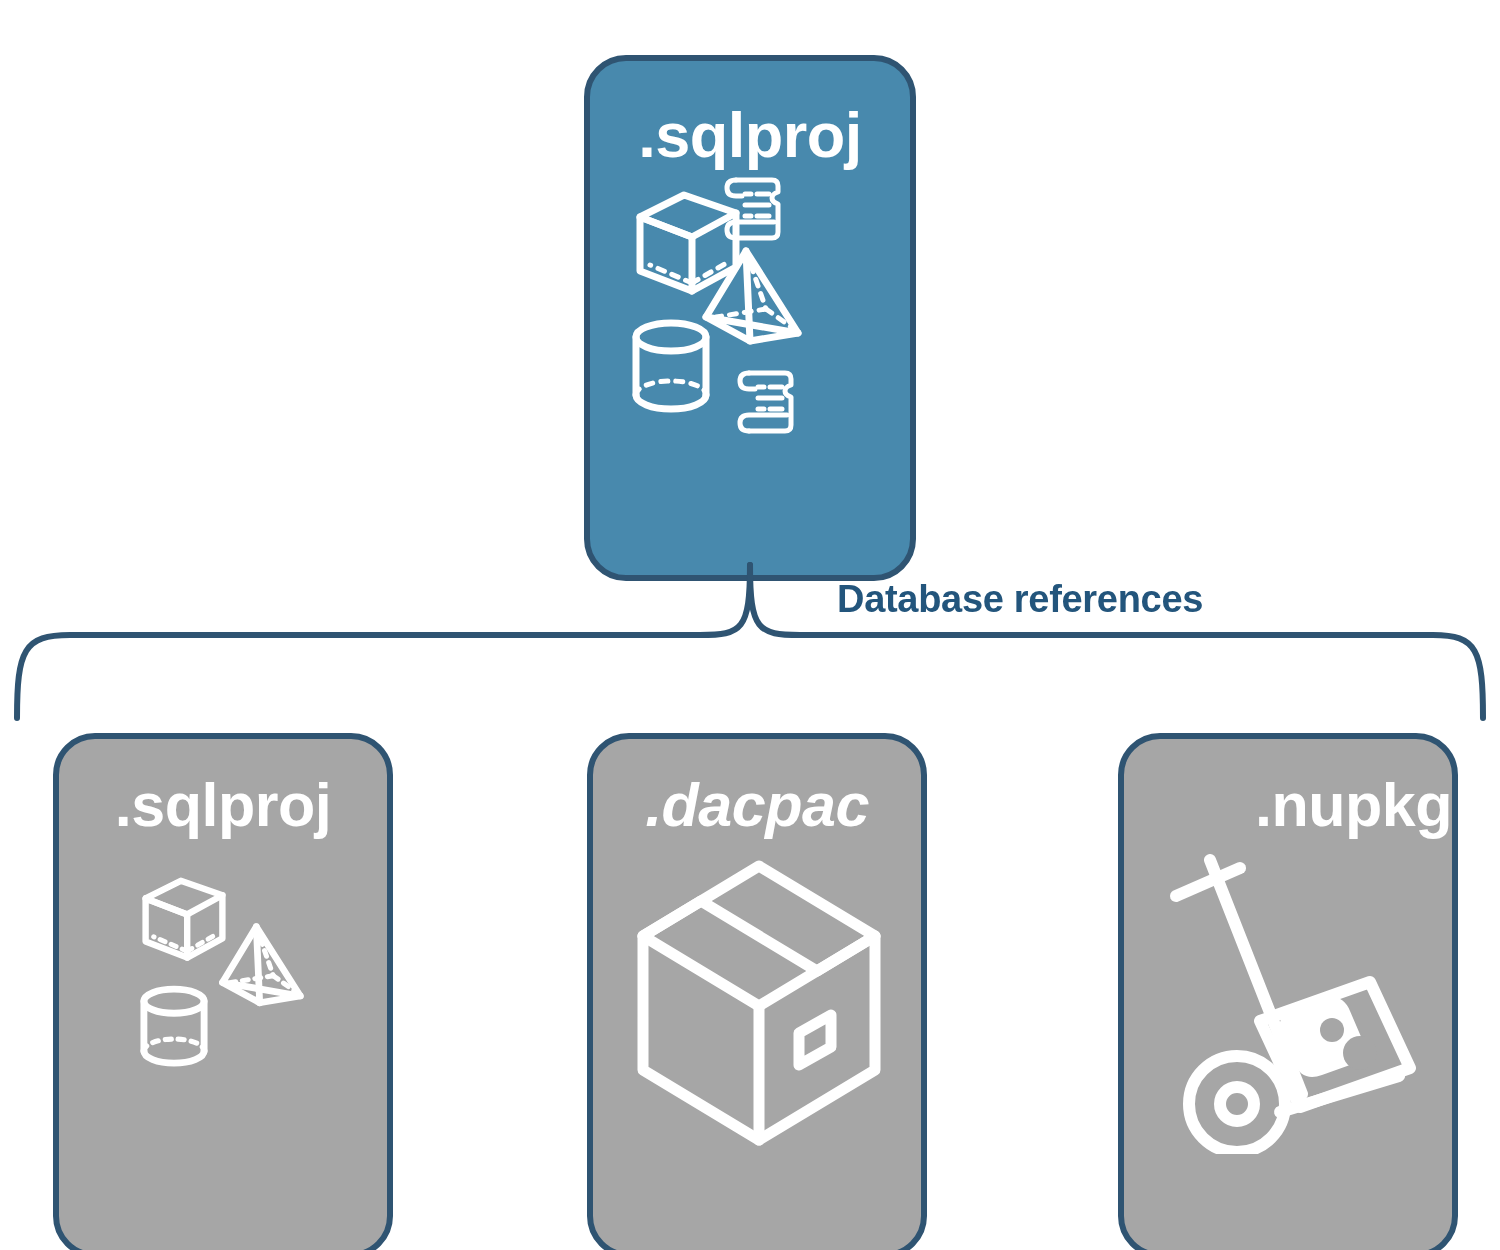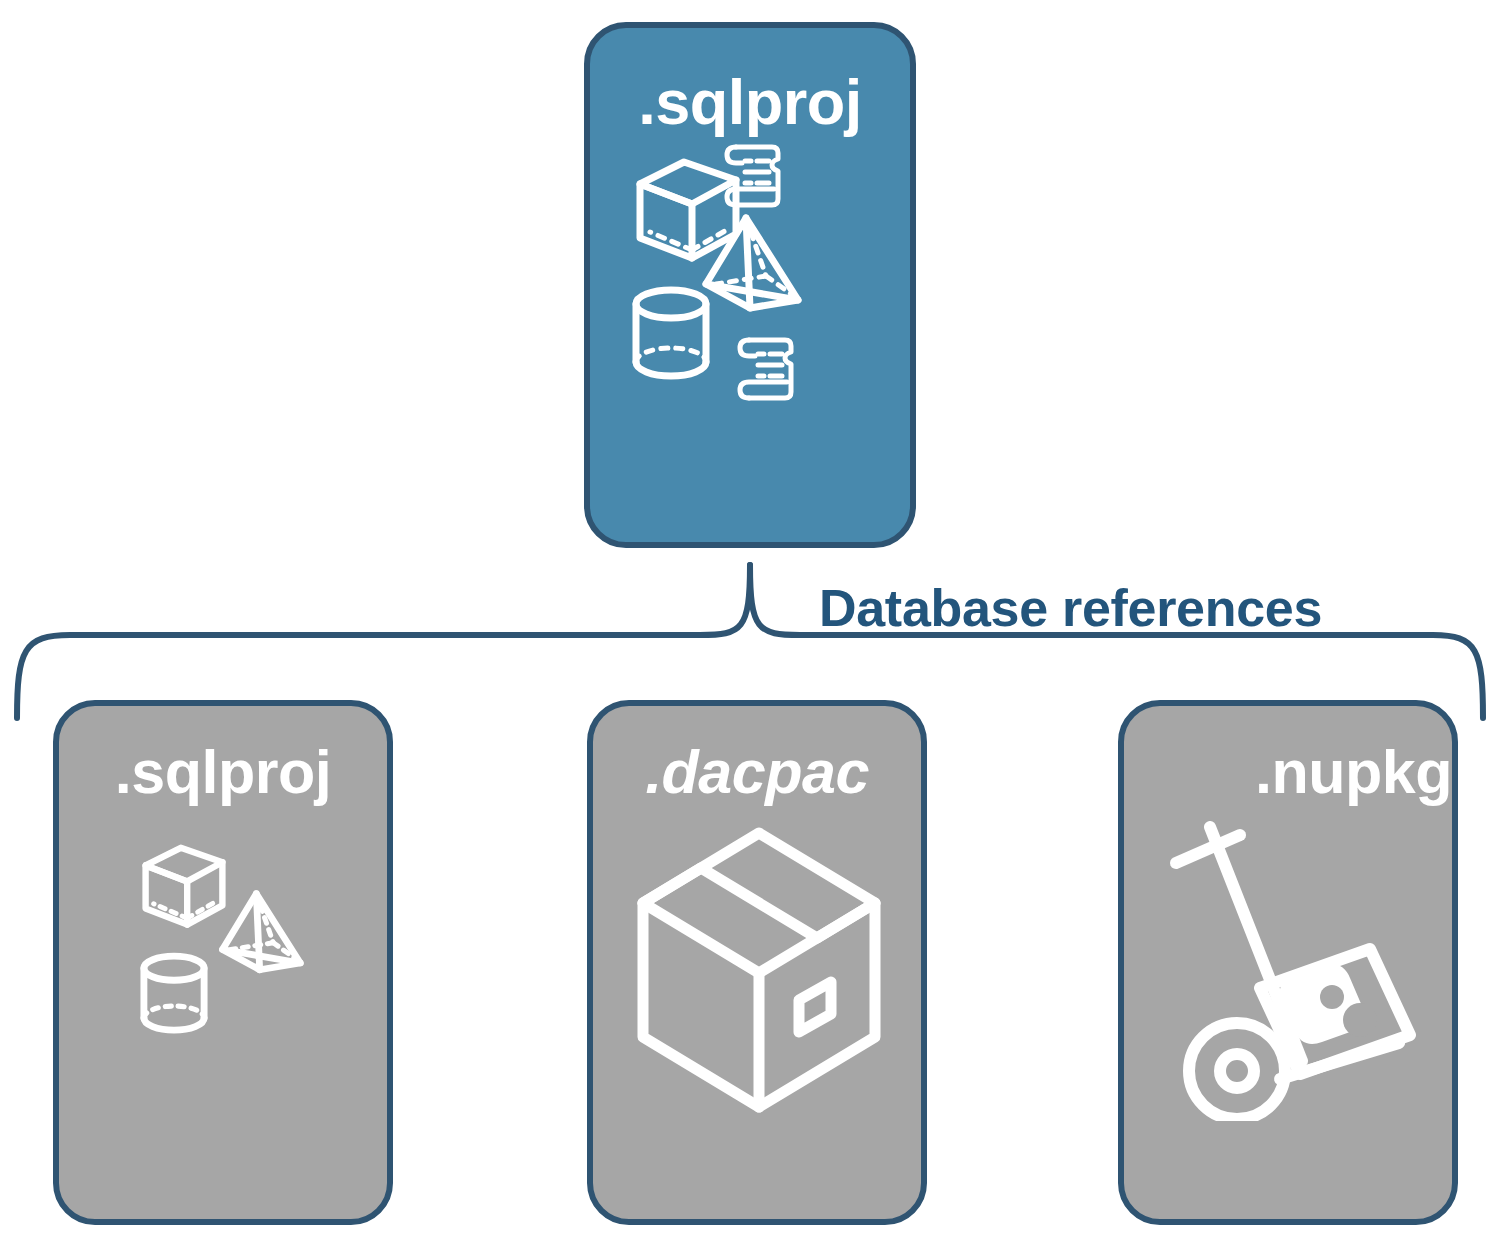--- a/index.html
+++ b/index.html
@@ -22,20 +22,21 @@
   }
   .card {
     position: absolute;
     box-sizing: border-box;
     border-radius: 42px;
     border: 6px solid #2f5472;
     display: flex;
     flex-direction: column;
     align-items: center;
     overflow: hidden;
+    margin-top: 33px;
   }
   .card-title {
     font-weight: bold;
     color: #ffffff;
     letter-spacing: -0.5px;
     line-height: 1;
     white-space: nowrap;
     user-select: none;
   }
   
@@ -77,23 +78,23 @@
     position: absolute;
     left: 0;
     top: 540px;
     width: 1500px;
     height: 200px;
     pointer-events: none;
   }
   
   #bracket-label {
     position: absolute;
-    left: 819px;
+    left: 837px;
     top: 578px;
-    font-size: 52px;
+    font-size: 38px;
     font-weight: bold;
     color: #23557c;
     white-space: nowrap;
     letter-spacing: -0.3px;
     user-select: none;
   }
 </style>
 </head>
 <body>
 

